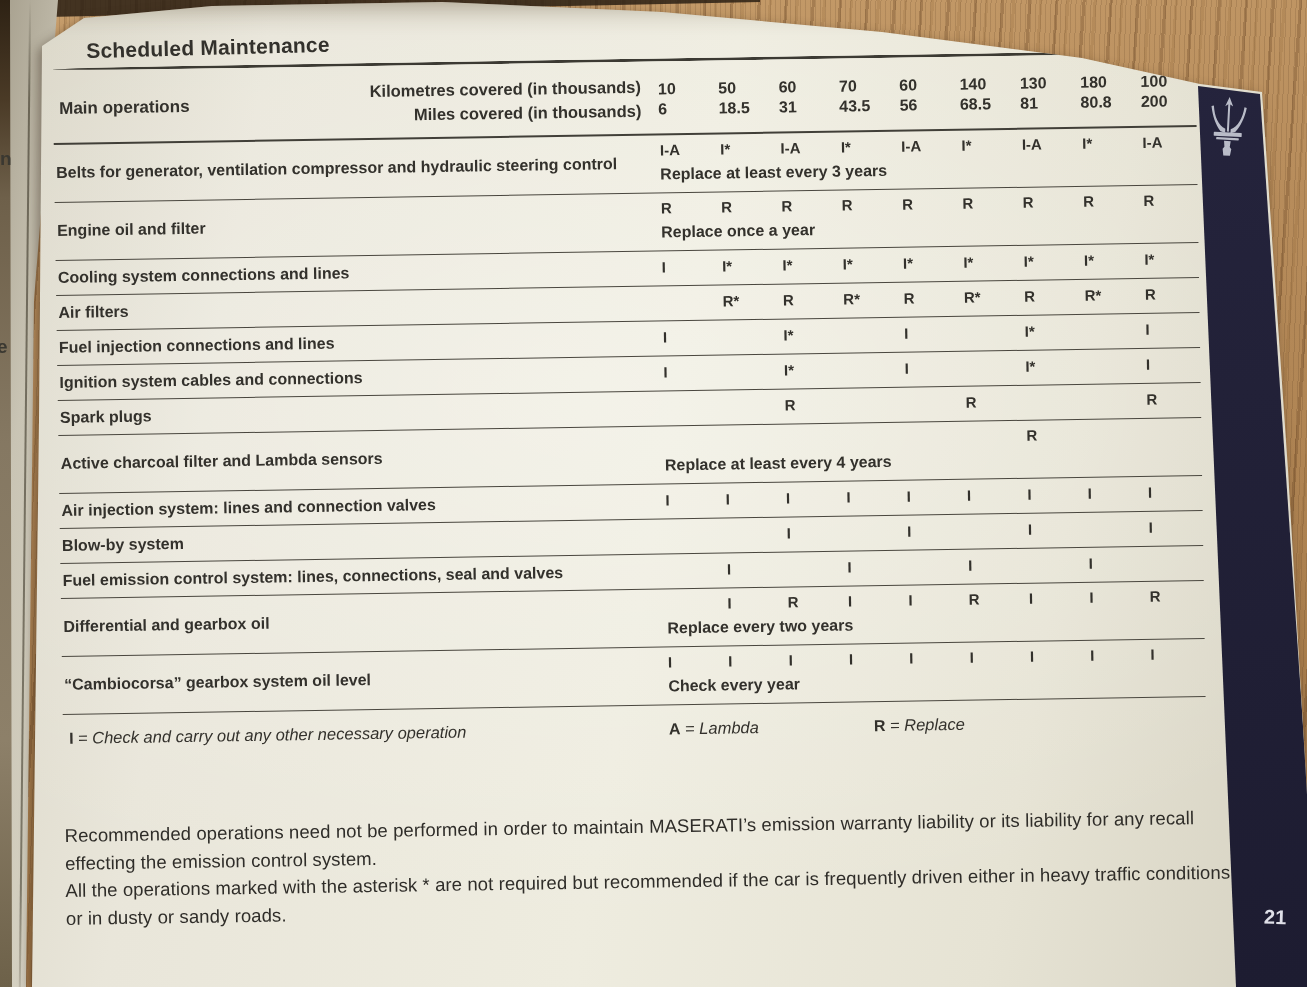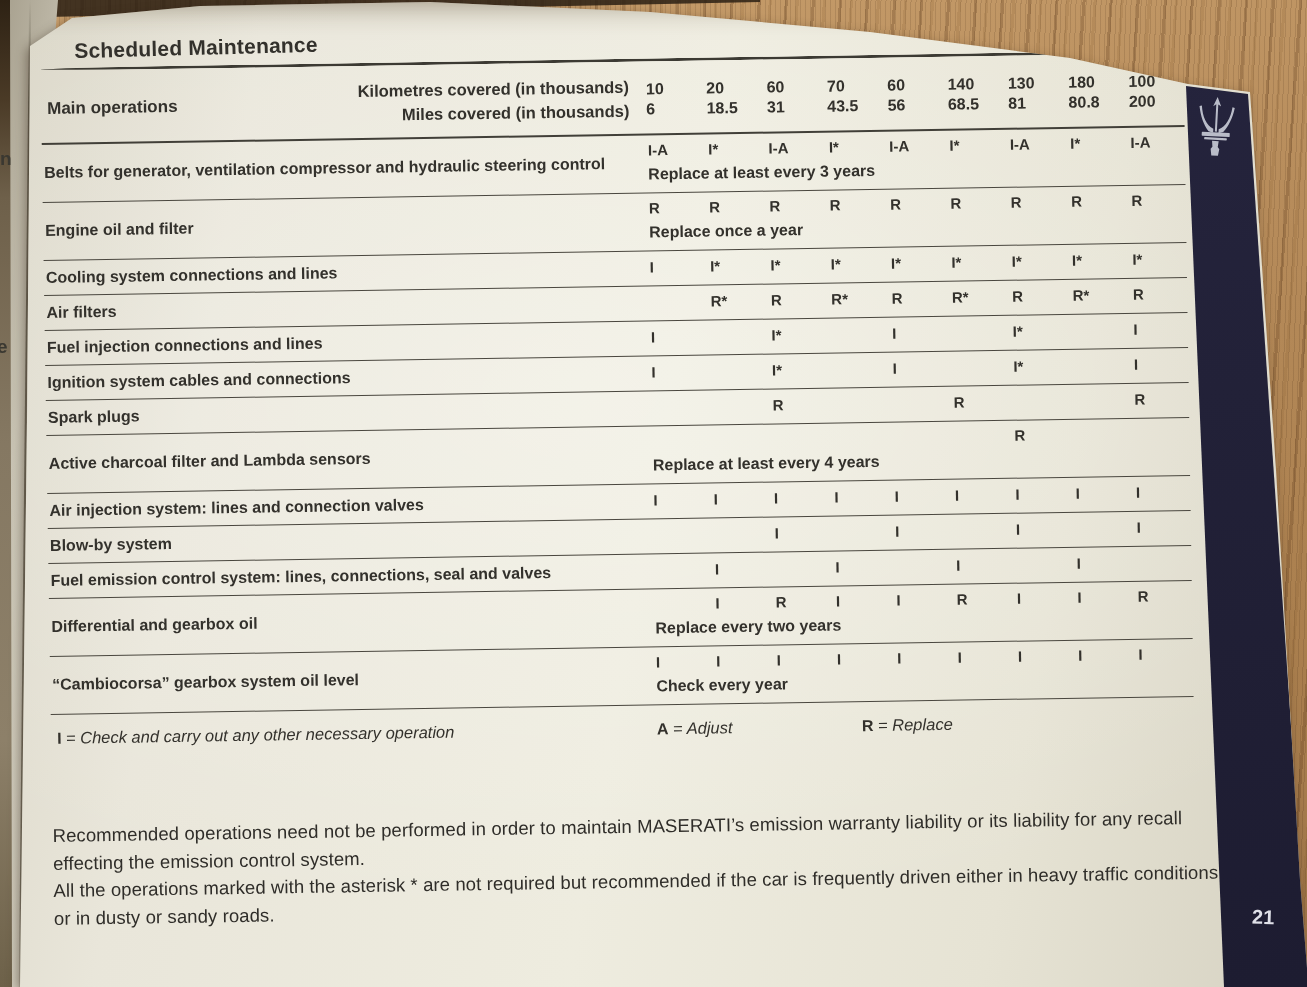--- a/index.html
+++ b/index.html
@@ -46,20 +46,21 @@
 
   
   .page-wrap { position:absolute; inset:0; filter:drop-shadow(-3px 4px 6px rgba(40,25,10,.45)); }
   .page {
     position:absolute; inset:0;
     clip-path:polygon(30px 46px, 72px 18px, 200px 6px, 430px 2px, 650px 12px, 870px 32px, 1070px 58px, 1188px 84px, 1250px 92px, 1276px 470px, 1300px 880px, 1307px 968px, 1307px 987px, 20px 987px, 27px 420px);
     background:
       radial-gradient(120% 90% at 45% 40%, rgba(255,255,252,.35), rgba(0,0,0,0) 60%),
       linear-gradient(100deg,#d9d5c6 0%,#e9e6da 18%,#eeecdf 50%,#e6e3d4 78%,#d6d2c2 100%);
     box-shadow:inset 0 26px 30px -22px rgba(70,50,20,.5);
+    margin-left:12px;
   }
 
   
   .band {
     position:absolute; inset:0;
     clip-path:polygon(1186px 86px, 1248px 94px, 1307px 960px, 1307px 987px, 1224px 987px);
     background:linear-gradient(175deg,#26253f 0%,#222138 45%,#1d1c31 100%);
   }
   .trident { position:absolute; left:1196px; top:92px; width:40px; height:74px; transform:rotate(3deg); }
   .page-number {
@@ -131,21 +132,21 @@
         <div class="thead-left">
           <div class="main-ops">Main operations</div>
           <div class="covered-labels">
             <div>Kilometres covered (in thousands)</div>
             <div>Miles covered (in thousands)</div>
           </div>
         </div>
         <div class="numbers">
           <div class="numrow" id="km-row">
               <span>10</span>
-              <span>20</span>
+              <span>50</span>
               <span>60</span>
               <span>70</span>
               <span>60</span>
               <span>140</span>
               <span>130</span>
               <span>180</span>
               <span>100</span>
             </div>
           <div class="numrow" id="miles-row">
               <span>6</span>
@@ -372,21 +373,21 @@
                 <span>I</span>
                 <span>I</span>
               </div>
               <div class="note">Check every year</div>
             </div>
           </div>
         </div>
 
       <div class="legend">
         <div><b>I</b> <i>= Check and carry out any other necessary operation</i></div>
-        <div><b>A</b> <i>= Adjust</i></div>
+        <div><b>A</b> <i>= Lambda</i></div>
         <div><b>R</b> <i>= Replace</i></div>
       </div>
 
       <div class="paragraphs">
         <p>Recommended operations need not be performed in order to maintain MASERATI’s emission warranty liability or its liability for any recall effecting the emission control system.</p>
         <p>All the operations marked with the asterisk * are not required but recommended if the car is frequently driven either in heavy traffic conditions or in dusty or sandy roads.</p>
       </div>
 
     </div>
 

